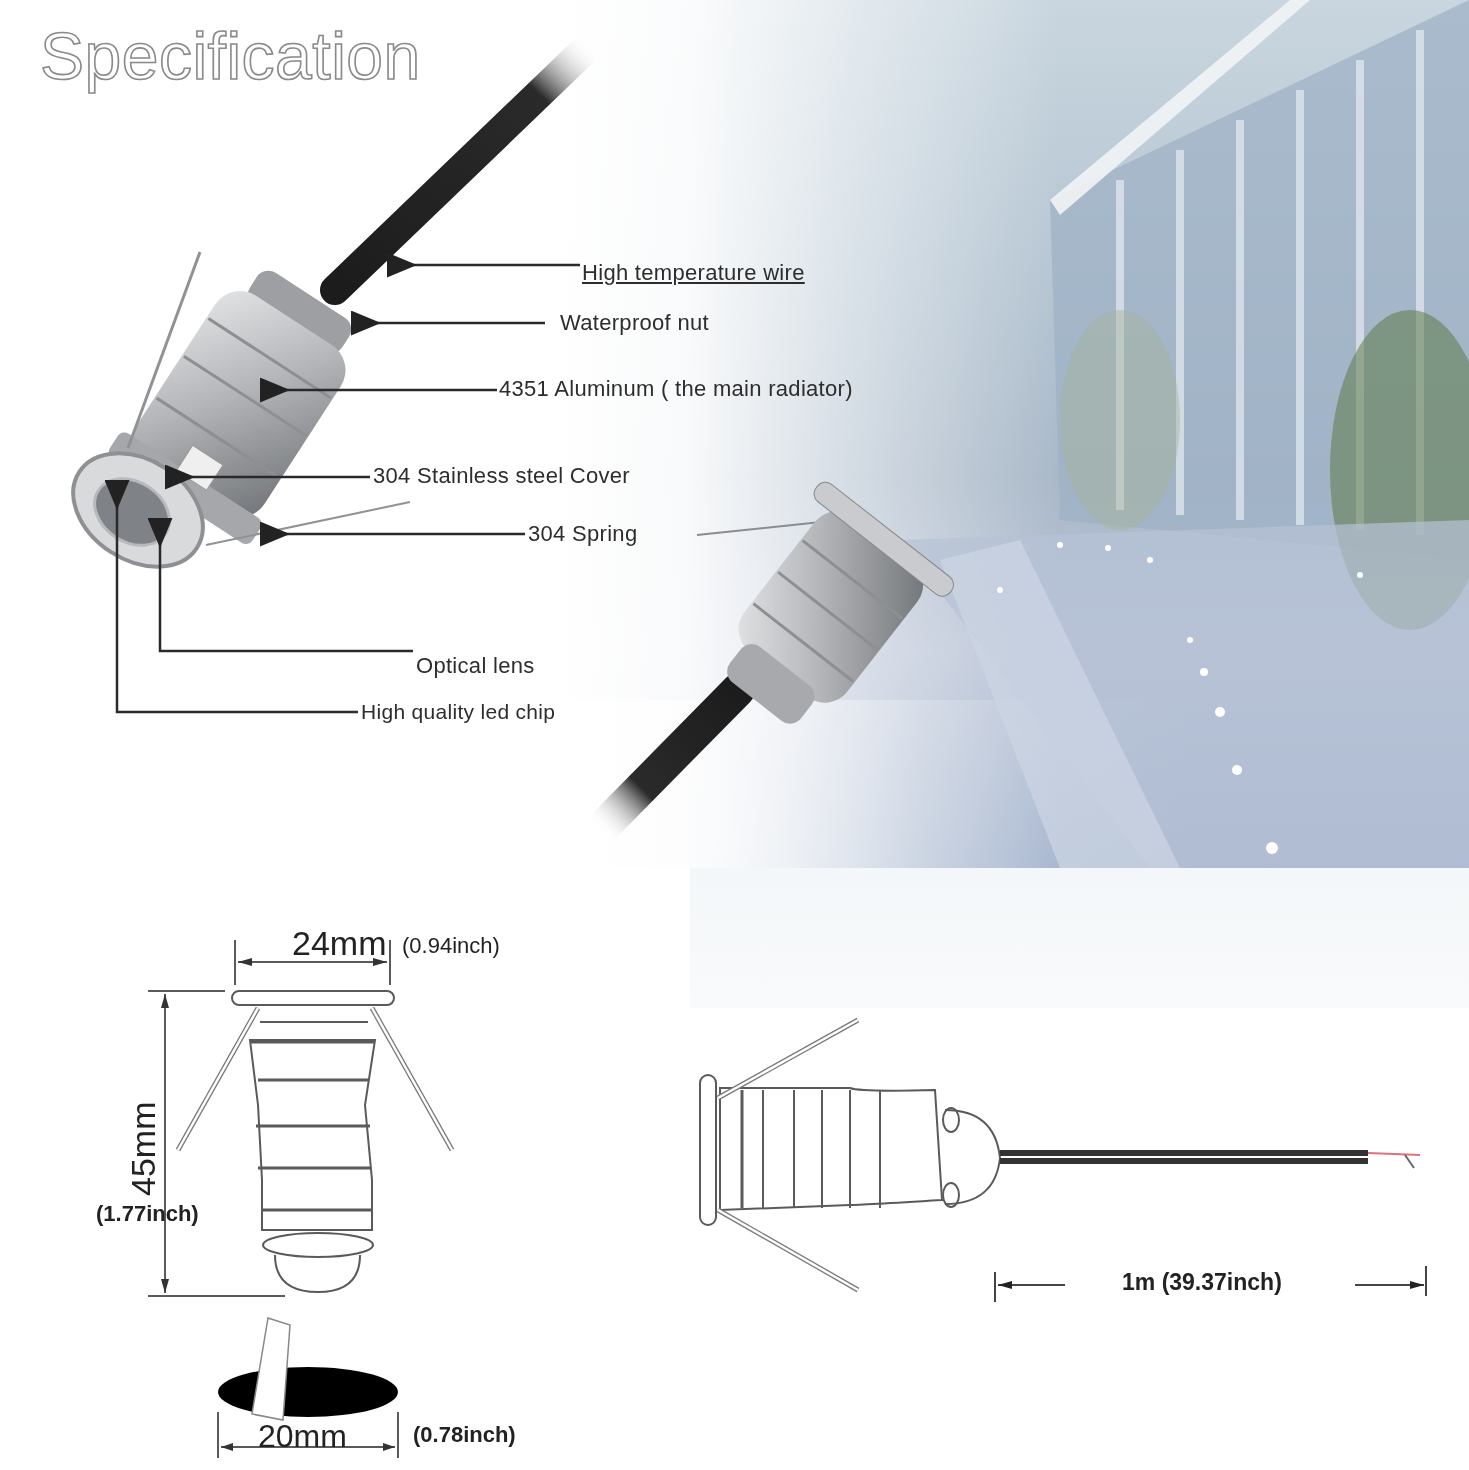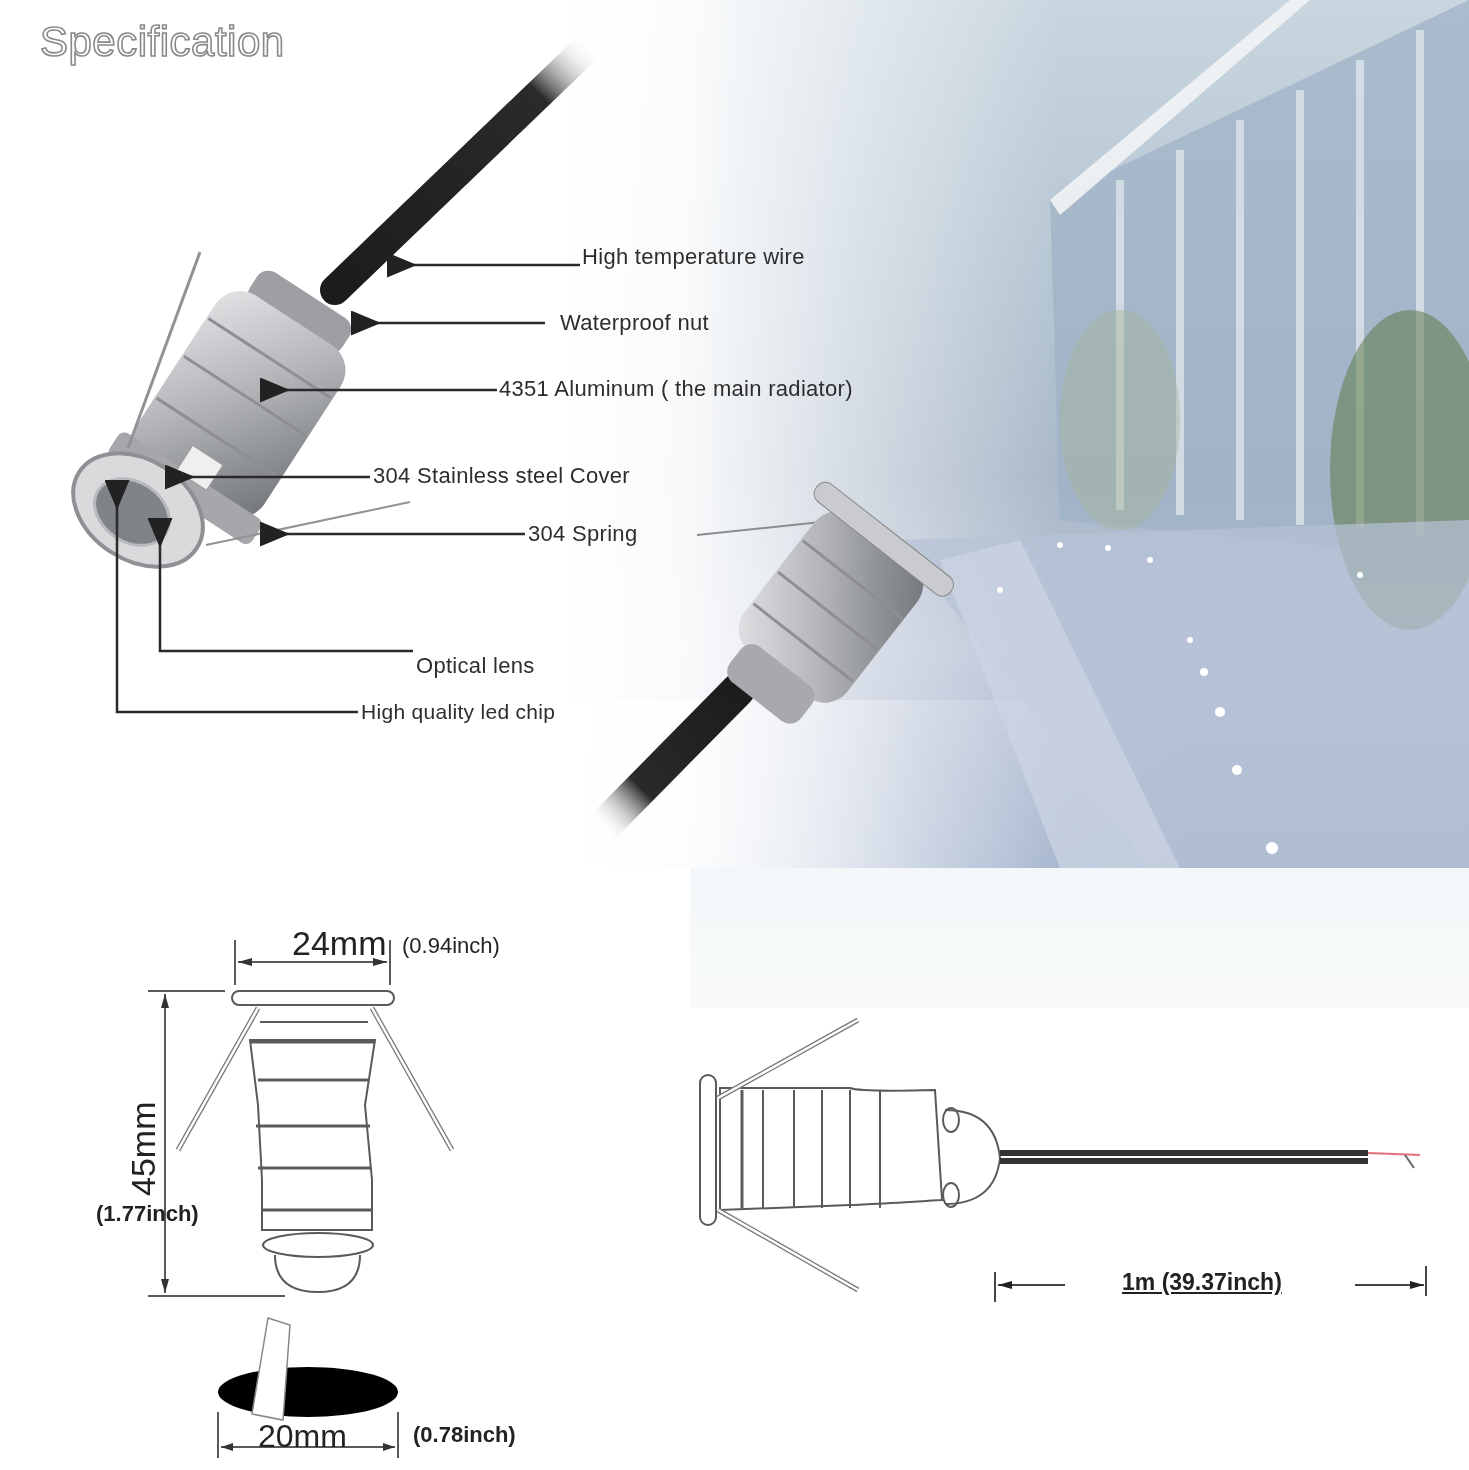--- a/index.html
+++ b/index.html
@@ -19,21 +19,21 @@
     }
     .photo-fade-bottom {
       left: 560px; top: 700px; width: 909px; height: 168px;
       background: linear-gradient(90deg, rgba(255,255,255,0.9) 0%, rgba(255,255,255,0.2) 40%, rgba(255,255,255,0) 70%);
     }
     .below-fade {
       left: 690px; top: 868px; width: 779px; height: 140px;
       background: linear-gradient(180deg, #f4f7f9 0%, #f8fafb 100%);
     }
     .title {
-      left: 40px; top: 18px; font-size: 42px; font-weight: 400;
+      left: 40px; top: 18px; font-size: 66px; font-weight: 400;
       color: #ffffff; letter-spacing: 0.5px;
       -webkit-text-stroke: 1.6px #8a8a8a;
       text-shadow: 0 0 1px #9a9a9a;
     }
     .label {
       font-size: 22px; color: #2d2d2d; white-space: nowrap; letter-spacing: 0.3px;
     }
     .dim-text { color: #222; white-space: nowrap; }
     svg { position: absolute; left: 0; top: 0; }
   </style>
@@ -217,27 +217,27 @@
   <g stroke="#444" stroke-width="2">
     <line x1="995" y1="1272" x2="995" y2="1302"></line>
     <line x1="998" y1="1285" x2="1065" y2="1285"></line>
     <line x1="1355" y1="1285" x2="1424" y2="1285"></line>
     <line x1="1426" y1="1266" x2="1426" y2="1296"></line>
   </g>
   <polygon points="998,1285 1012,1281 1012,1289" fill="#222"></polygon>
   <polygon points="1424,1285 1410,1281 1410,1289" fill="#222"></polygon>
 </svg>
 
-<div class="abs label" style="left:582px; top:244px;">High temperature wire</div>
+<div class="abs label" style="left:582px; top:260px;text-decoration:underline;">High temperature wire</div>
 <div class="abs label" style="left:560px; top:310px;">Waterproof nut</div>
 <div class="abs label" style="left:499px; top:376px;">4351 Aluminum ( the main radiator)</div>
 <div class="abs label" style="left:373px; top:463px;">304 Stainless steel Cover</div>
 <div class="abs label" style="left:528px; top:521px;">304 Spring</div>
 <div class="abs label" style="left:416px; top:638px;margin-top:15px;">Optical lens</div>
 <div class="abs label" style="left:361px; top:700px; font-size:21px;text-align:center;">High quality led chip</div>
 
 <div class="abs dim-text" style="left:256px; top:924px; font-size:34px;margin-left:36px;">24mm</div>
 <div class="abs dim-text" style="left:402px; top:933px; font-size:22px; font-weight:normal;">(0.94inch)</div>
 <div class="abs dim-text" style="left:96px; top:1110px; font-size:34px; transform: rotate(-90deg); transform-origin: left top; top:1196px; left:124px;">45mm</div>
 <div class="abs dim-text" style="left:96px; top:1201px; font-size:22px; font-weight:bold;">(1.77inch)</div>
 <div class="abs dim-text" style="left:258px; top:1418px; font-size:32px;">20mm</div>
 <div class="abs dim-text" style="left:413px; top:1422px; font-size:22px; font-weight:bold;">(0.78inch)</div>
-<div class="abs dim-text" style="left:1122px; top:1269px; font-size:23px; font-weight:bold;text-decoration:underline;">1m (39.37inch)</div>
+<div class="abs dim-text" style="left:1122px; top:1269px; font-size:23px; font-weight:bold;">1m (39.37inch)</div>
 
 </body></html>

